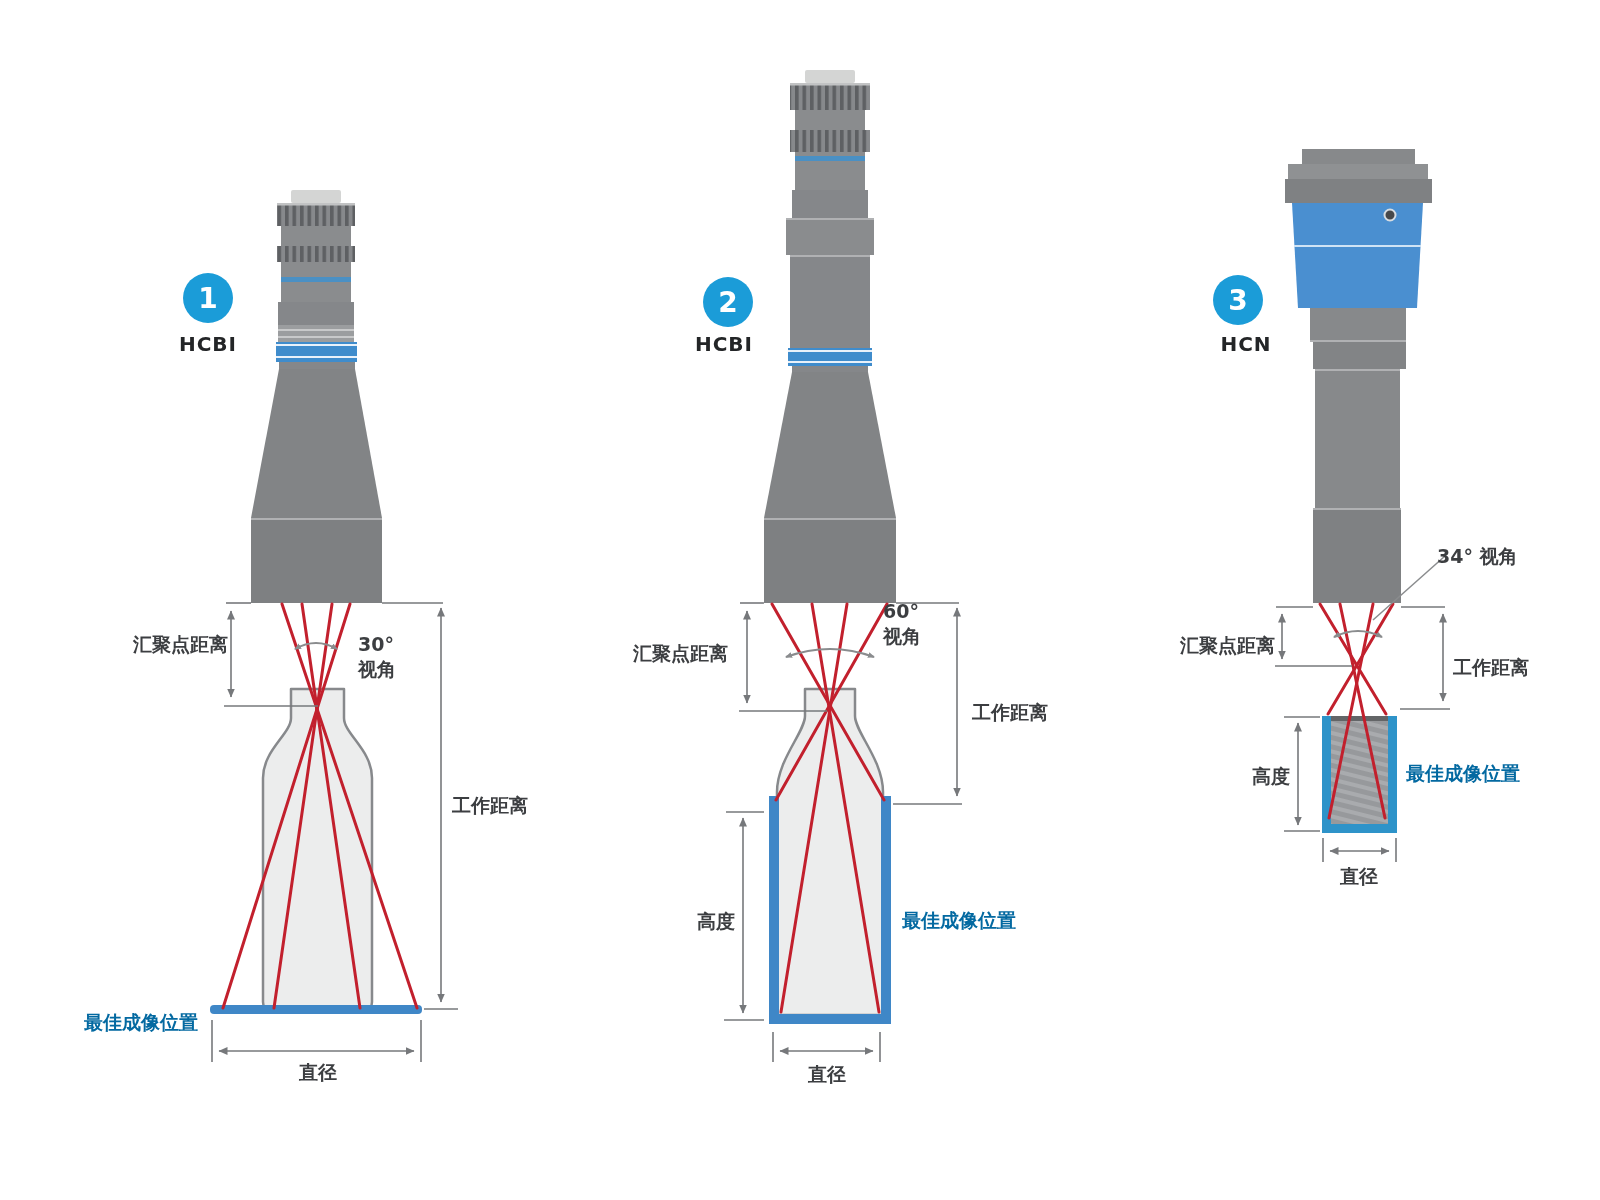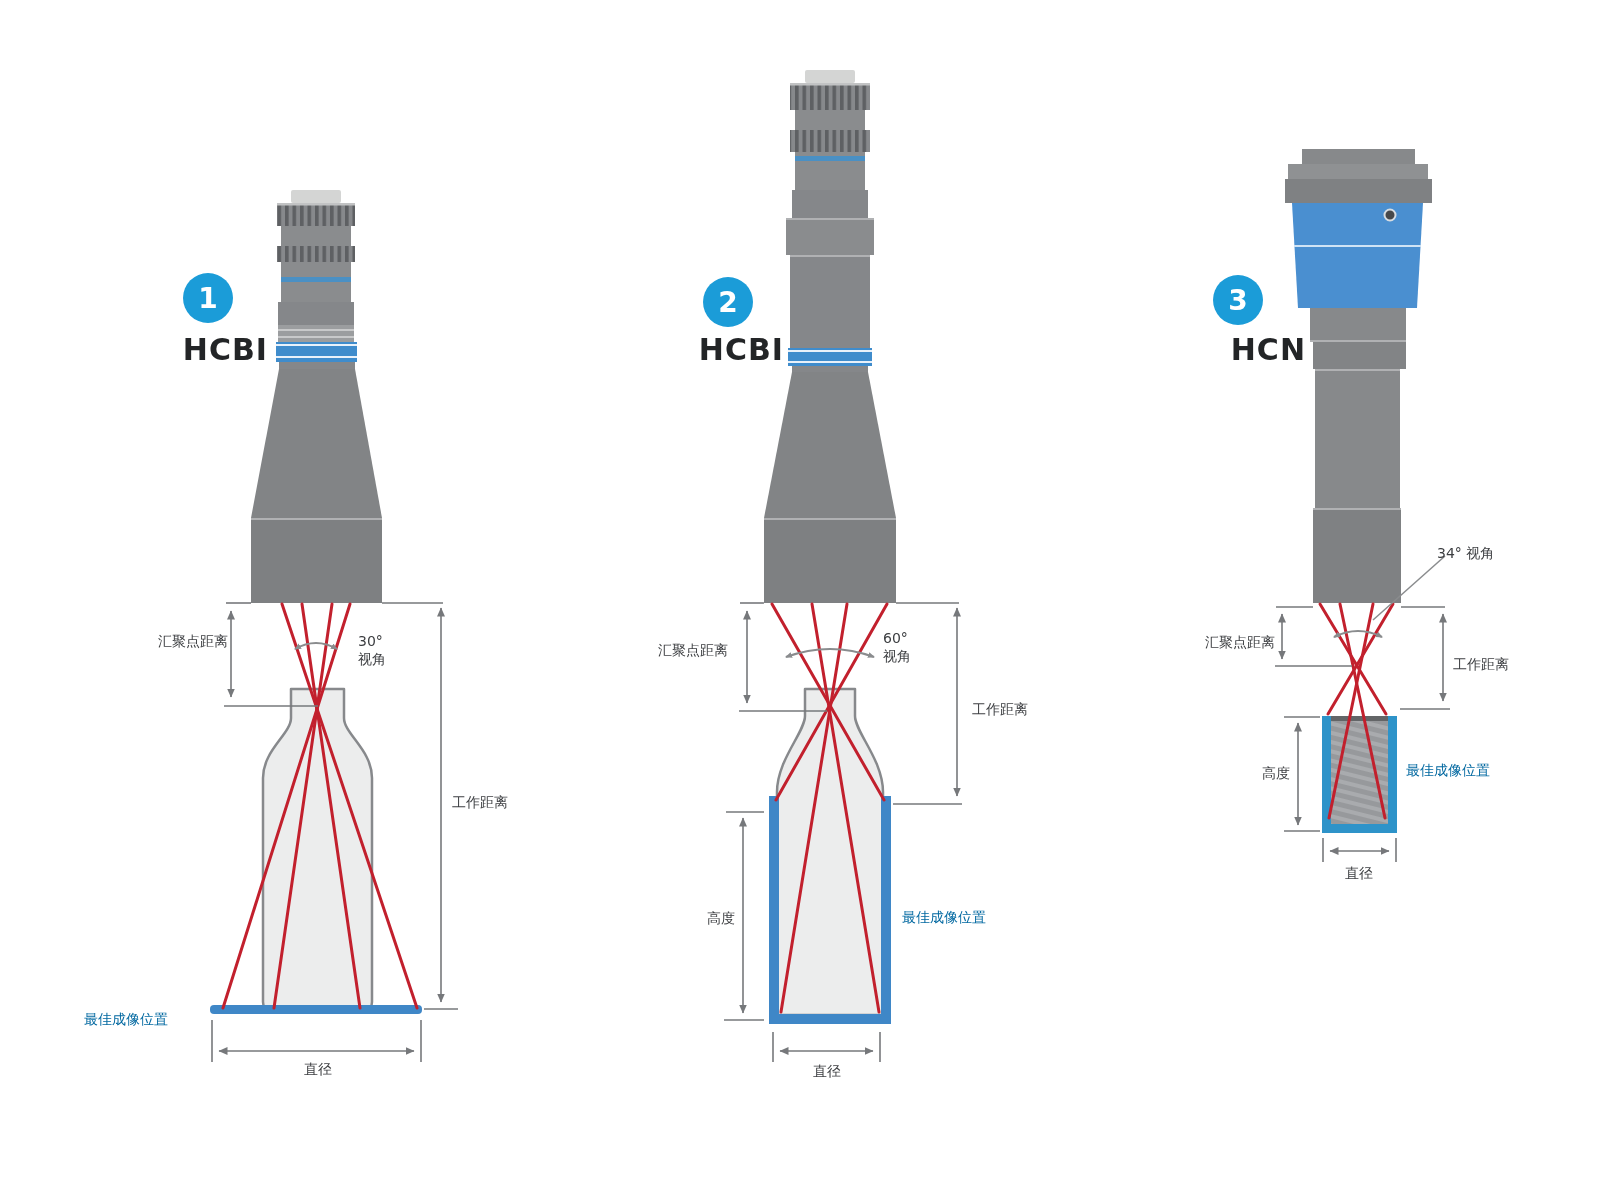--- a/index.html
+++ b/index.html
@@ -1,24 +1,24 @@
 <!DOCTYPE html>
 <html><head>
 <meta charset="utf-8">
 <style>
   html,body{margin:0;padding:0;background:#ffffff;}
   #stage{position:relative;width:1600px;height:1200px;background:#ffffff;
          font-family:"DejaVu Sans","Liberation Sans",sans-serif;overflow:hidden;}
   #gfx{position:absolute;left:0;top:0;}
-  .label{position:absolute;color:#3c3e41;font-size:14px;font-weight:400;line-height:1.3;white-space:nowrap;}
+  .label{position:absolute;color:#3c3e41;font-size:19px;font-weight:700;line-height:1.3;white-space:nowrap;}
   .right{text-align:right;}
   .center{text-align:center;}
   .blue-label{color:#0369a1;}
-  .model{position:absolute;font-size:30px;font-weight:800;color:#232527;
-         letter-spacing:1px;text-align:right;width:120px;}
+  .model{position:absolute;font-size:20px;font-weight:800;color:#232527;
+         letter-spacing:1px;text-align:center;width:120px;}
   .badge{position:absolute;width:50px;height:50px;border-radius:50%;background:#1b9cd8;
          color:#ffffff;font-size:28px;font-weight:800;display:flex;align-items:center;
          justify-content:center;}
   .two-line span{display:block;}
 </style>
 </head>
 <body>
 
 <div id="stage">
 
@@ -197,21 +197,21 @@
   <span>30°</span>
   <span>视角</span>
 </div>
 <div class="label" style="left:452px;top:793px;">工作距离</div>
 <div class="label blue-label" style="left:84px;top:1010px;">最佳成像位置</div>
 <div class="label center" style="left:283px;top:1060px;width:70px;">直径</div>
 
 <div class="badge" style="left:703px;top:277px;">2</div>
 <div class="model" style="left:664px;top:332px;">HCBI</div>
 <div class="label right" style="left:633px;top:641px;width:95px;">汇聚点距离</div>
-<div class="label two-line" style="left:883px;top:629px;">
+<div class="label two-line" style="left:883px;top:599px;">
   <span>60°</span>
   <span>视角</span>
 </div>
 <div class="label" style="left:972px;top:700px;">工作距离</div>
 <div class="label right" style="left:655px;top:909px;width:80px;">高度</div>
 <div class="label blue-label" style="left:902px;top:908px;">最佳成像位置</div>
 <div class="label center" style="left:792px;top:1062px;width:70px;">直径</div>
 
 <div class="badge" style="left:1213px;top:275px;">3</div>
 <div class="model" style="left:1186px;top:332px;">HCN</div>

